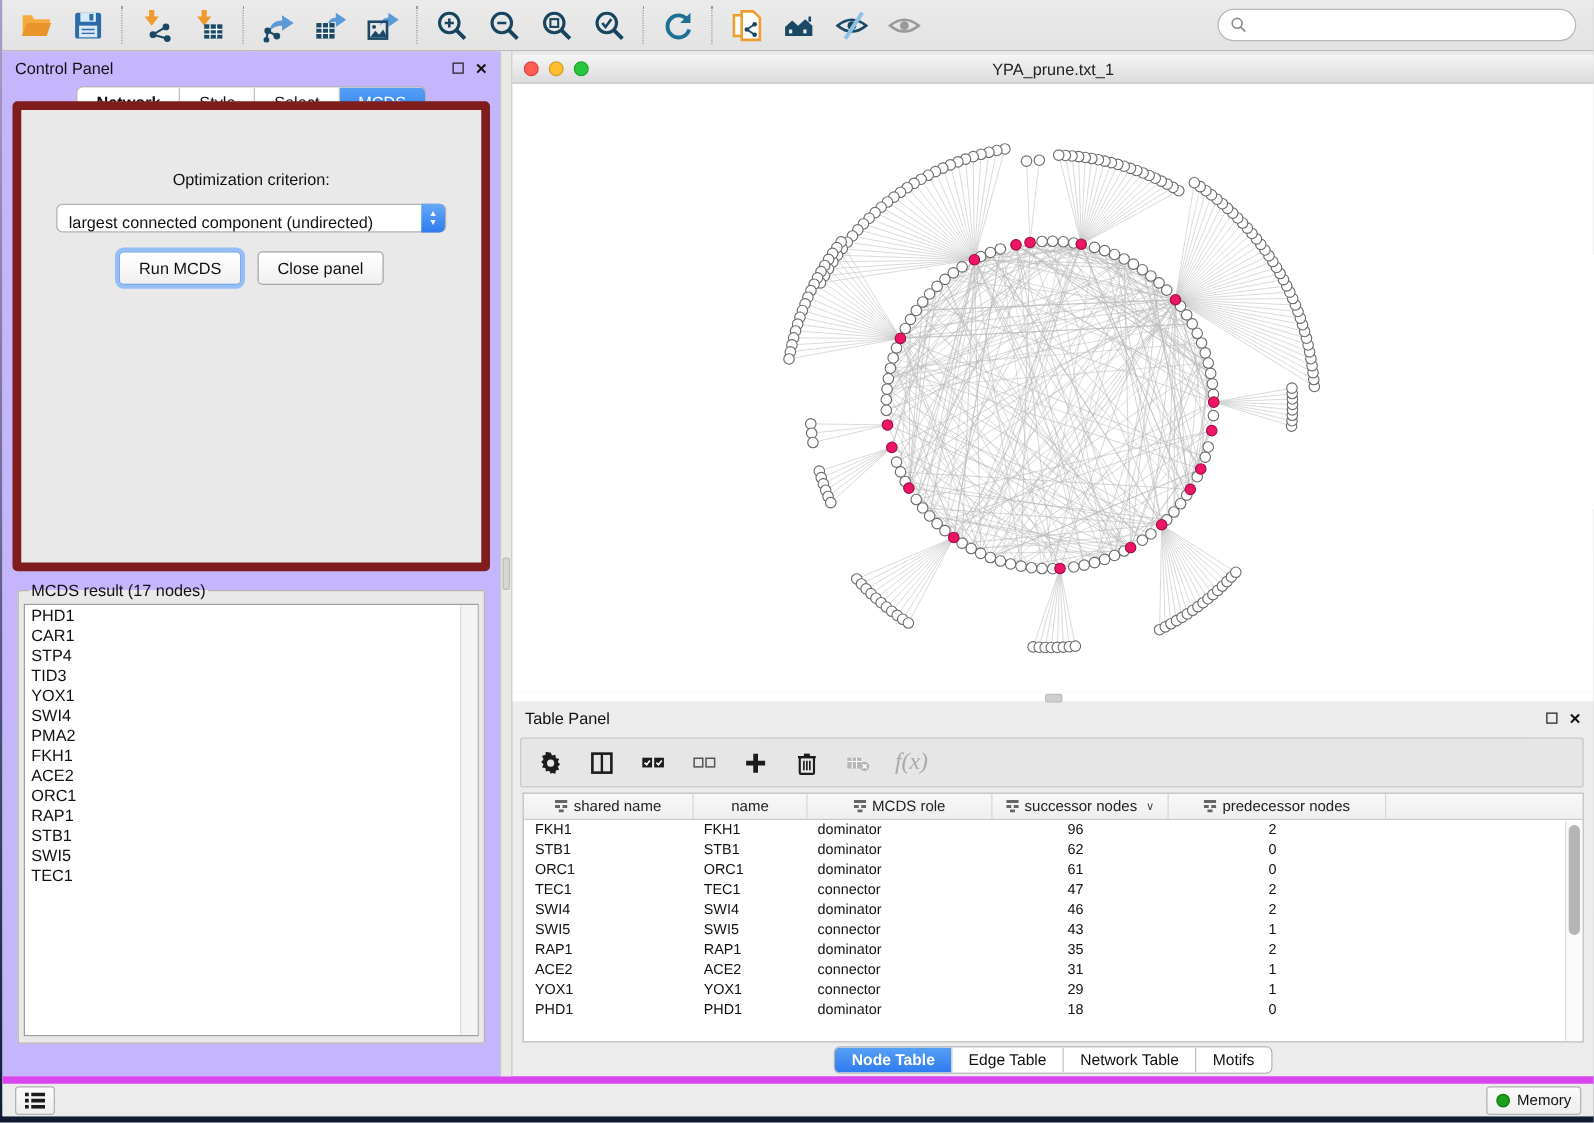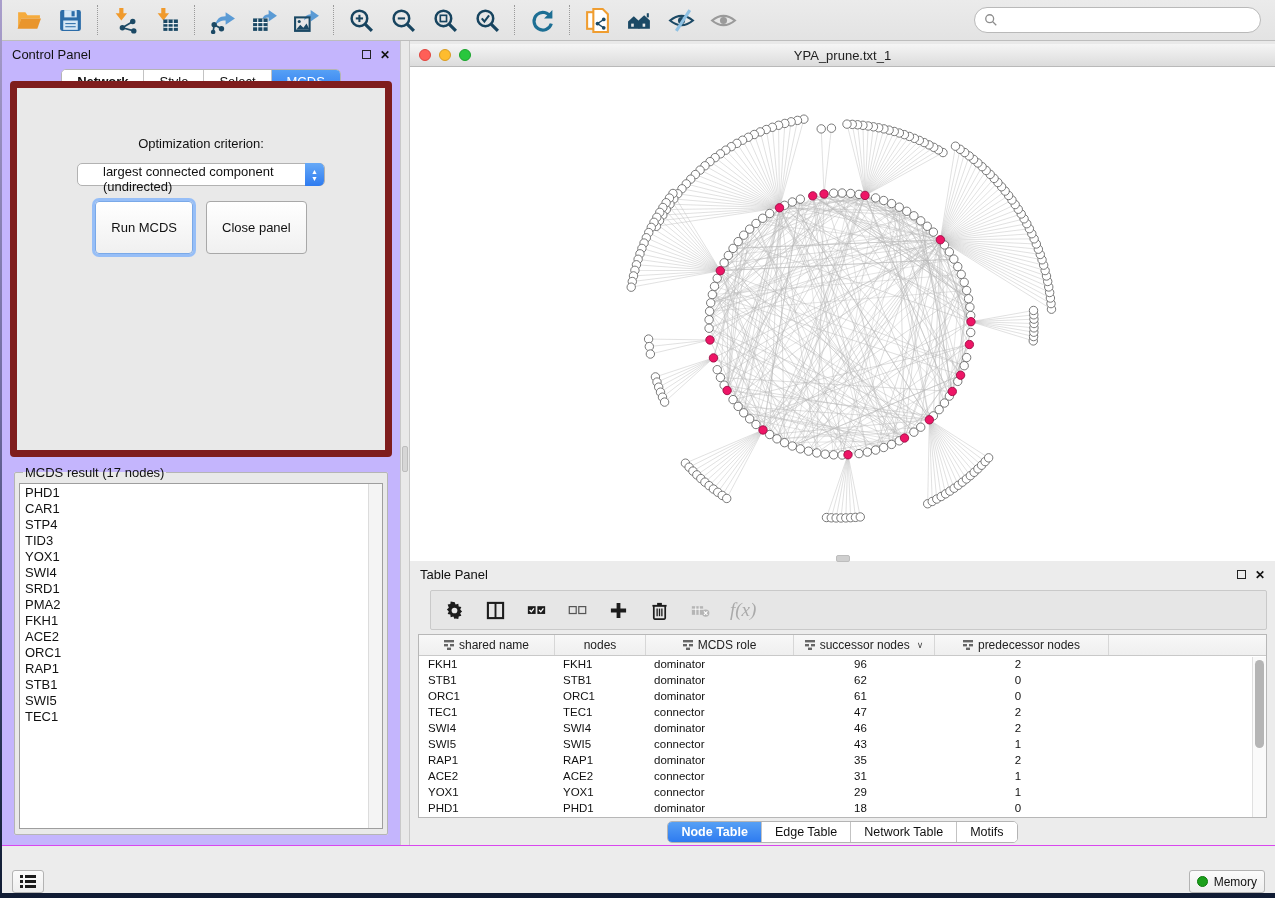--- a/index.html
+++ b/index.html
@@ -31,26 +31,26 @@
   .float-ic { width:9px; height:9px; border:1.5px solid #222; display:inline-block; }
   .close-ic { font-size:12px; font-weight:bold; color:#111; line-height:1; cursor:pointer; }
   .tabbar { display:flex; justify-content:center; margin-top:1px; }
   .tabgroup { display:inline-flex; border:1px solid #b4b4b4; border-radius:5px; overflow:hidden; background:#fff; }
   .tab { padding:4px 15px; font-size:13px; color:#111; background:#fff; border-left:1px solid #c3c3c3; cursor:pointer; }
   .tab:first-child { border-left:none;font-weight:bold; }
   .tab.sel { background:linear-gradient(#56a0f5,#2e7bf0); color:#fff; }
   .cbox { margin:-13px 8px 0 8px; border:7px solid #7f1d1d; border-radius:4px; height:376px; padding-top:24px; background:#e9e9e9; }
   .optlabel { text-align:center; font-size:13px; color:#111; margin-top:24px; }
   .selectrow { display:flex; justify-content:center; margin-top:12px; }
-  .dropdown { width:248px; height:23px; background:#fff; border:1px solid #b2b2b2; border-radius:5px; display:flex; align-items:flex-start; font-size:13px; color:#111; padding-left:25px; position:relative; cursor:pointer; }
+  .dropdown { width:312px; height:23px; background:#fff; border:1px solid #b2b2b2; border-radius:5px; display:flex; align-items:flex-end; font-size:13px; color:#111; padding-left:9px; position:relative; cursor:pointer; }
   .dd-step { position:absolute; right:0; top:-1px; bottom:-1px; width:19px; border-radius:0 5px 5px 0;
     background:linear-gradient(#66a9f7,#2e7bf0); display:flex; flex-direction:column; align-items:center; justify-content:center; color:#fff; }
   .dd-step span { font-size:7px; line-height:7px; }
   .btnrow { display:flex; justify-content:center; gap:13px; margin-top:15px; }
-  .mbtn { font-size:13px; color:#111; background:linear-gradient(#ffffff,#f0f0f0); border:1px solid #a8a8a8; border-radius:4px; padding:18px 15px; cursor:pointer; }
+  .mbtn { font-size:13px; color:#111; background:linear-gradient(#ffffff,#f0f0f0); border:1px solid #a8a8a8; border-radius:4px; padding:5px 15px; cursor:pointer; }
   .mbtn.focus { box-shadow:0 0 0 3px rgba(106,168,255,.65); border-color:#7aa9e8; }
   fieldset.resultbox { margin:8px 12px 0 12px; border:1px solid #b5b5b5; border-radius:2px; height:370px; padding:3px 4px 6px 4px; background:#e9e9e9; }
   fieldset.resultbox legend { font-size:13px; color:#111; padding:0 2px; margin-left:4px; }
   .listwrap { position:relative; height:346px; background:#fff; border:1px solid #9e9e9e; }
   .listitems { padding:1px 0 0 5px; }
   .list-item { font-size:13px; line-height:16px; color:#111; }
   .list-scroll { position:absolute; top:0; right:0; bottom:0; width:14px; background:#f4f4f4; border-left:1px solid #dcdcdc; }
 
   
   .vsplit { width:10px; flex:0 0 auto; background:#e9e9e9; border-left:1px solid #c9c9c9; border-right:1px solid #c9c9c9; position:relative; }
@@ -62,42 +62,42 @@
   .nettitle { height:23px; background:linear-gradient(#f5f5f5,#dcdcdc); border-bottom:1px solid #b9b9b9; display:flex; align-items:center; position:relative; }
   .lights { display:flex; gap:8px; margin-left:9px; }
   .light { width:12px; height:12px; border-radius:50%; }
   .nettitle .title { position:absolute; left:0; right:0; text-align:center; font-size:13px; color:#222; }
   .canvas { height:487px; background:#fff; position:relative; }
   .hsplit { height:7px; background:#fff; position:relative; }
   .hsplit .handle { position:absolute; left:50%; top:1px; width:14px; height:7px; margin-left:-7px; background:#cfcfcf; border:1px solid #bdbdbd; border-radius:2px; }
 
   
   .tpanel { flex:1; background:#ececec; display:flex; flex-direction:column; min-height:0; }
-  .tp-toolbar { margin:2px 8px 0 20px; height:40px; background:#e6e6e6; border:1px solid #c9c9c9; border-radius:2px;
+  .tp-toolbar { margin:2px 8px 0 6px; height:40px; background:#e6e6e6; border:1px solid #c9c9c9; border-radius:2px;
     display:flex; align-items:center; padding:0 12px; gap:19px; flex:0 0 auto; }
   .tico { width:22px; height:22px; display:flex; align-items:center; justify-content:center; cursor:pointer; background:none; border:none; }
   .tico svg { width:19px; height:19px; }
   .fx { font-family:"Liberation Serif", serif; font-style:italic; font-size:19px; color:#aaa; }
   .tablewrap { margin:4px 8px 0 8px; background:#fff; border:1px solid #b7b7b7; flex:1; position:relative; overflow:hidden; }
   .thead { display:grid; grid-template-columns:135px 91px 148px 141px 174px 1fr; height:21px;
     background:linear-gradient(#f8f8f8,#efefef); border-bottom:1px solid #c9c9c9; }
   .th { display:flex; align-items:center; justify-content:center; gap:5px; font-size:12px; color:#222; border-left:1px solid #d7d7d7; overflow:hidden; }
   .th:first-child { border-left:none; }
   .th svg { width:10px; height:10px; flex:0 0 auto; }
   .sortch { font-size:9px; color:#444; margin-left:2px; }
   .trow { display:grid; grid-template-columns:135px 91px 148px 141px 174px 1fr; height:16px; }
   .td { font-size:11.5px; color:#111; line-height:16px; padding-left:9px; white-space:nowrap; overflow:hidden; }
   .td.num { text-align:center; padding-right:15px; }
   .tscroll { position:absolute; top:22px; right:0; bottom:0; width:14px; background:#fafafa; border-left:1px solid #e0e0e0; }
   .tscroll .thumb { position:absolute; top:3px; left:2px; width:9px; height:88px; background:#b5b5b5; border-radius:5px; }
   .tabsrow { height:27px; display:flex; justify-content:center; align-items:center; flex:0 0 auto; }
   .btab { padding:3px 13px; font-size:12.5px; }
 
   
-  .statusbar { height:48px; background:#ececec; border-top:1px solid #d946ef; display:flex; align-items:flex-end; padding:0 10px; flex:0 0 auto; }
+  .statusbar { height:32px; background:#ececec; border-top:6px solid #d946ef; display:flex; align-items:center; padding:0 10px; flex:0 0 auto; }
   .sbtn { height:23px; background:linear-gradient(#fbfbfb,#eeeeee); border:1px solid #b3b3b3; border-radius:3px; display:flex; align-items:center; padding:0 7px; gap:6px; cursor:pointer; }
   .memdot { width:11px; height:11px; border-radius:50%; background:#1ca01c; border:1px solid #0d7a0d; }
   .memlbl { font-size:12px; color:#111; }
 
   svg.gsvg { position:absolute; inset:0; }
 </style>
 </head>
 <body>
 
 <div class="app">
@@ -286,21 +286,20 @@
       <fieldset class="resultbox">
         <legend>MCDS result (17 nodes)</legend>
         <div class="listwrap">
           <div class="listitems">
               <div class="list-item">PHD1</div>
               <div class="list-item">CAR1</div>
               <div class="list-item">STP4</div>
               <div class="list-item">TID3</div>
               <div class="list-item">YOX1</div>
               <div class="list-item">SWI4</div>
-              <div class="list-item">SRD1</div>
               <div class="list-item">PMA2</div>
               <div class="list-item">FKH1</div>
               <div class="list-item">ACE2</div>
               <div class="list-item">ORC1</div>
               <div class="list-item">RAP1</div>
               <div class="list-item">STB1</div>
               <div class="list-item">SWI5</div>
               <div class="list-item">TEC1</div>
             </div>
           <div class="list-scroll"></div>
@@ -1069,21 +1068,21 @@
             <div class="th">
                 <svg viewBox="0 0 10 10">
                   <rect x="0" y="0" width="10" height="2.4" fill="#666"></rect>
                   <rect x="0" y="4" width="4" height="2.4" fill="#666"></rect>
                   <rect x="6" y="4" width="4" height="2.4" fill="#666"></rect>
                   <rect x="3" y="7.6" width="4" height="2.4" fill="#666"></rect>
                 </svg>
                 <span>shared name</span>
               </div>
             <div class="th">
-                <span>nodes</span>
+                <span>name</span>
               </div>
             <div class="th">
                 <svg viewBox="0 0 10 10">
                   <rect x="0" y="0" width="10" height="2.4" fill="#666"></rect>
                   <rect x="0" y="4" width="4" height="2.4" fill="#666"></rect>
                   <rect x="6" y="4" width="4" height="2.4" fill="#666"></rect>
                   <rect x="3" y="7.6" width="4" height="2.4" fill="#666"></rect>
                 </svg>
                 <span>MCDS role</span>
               </div>

